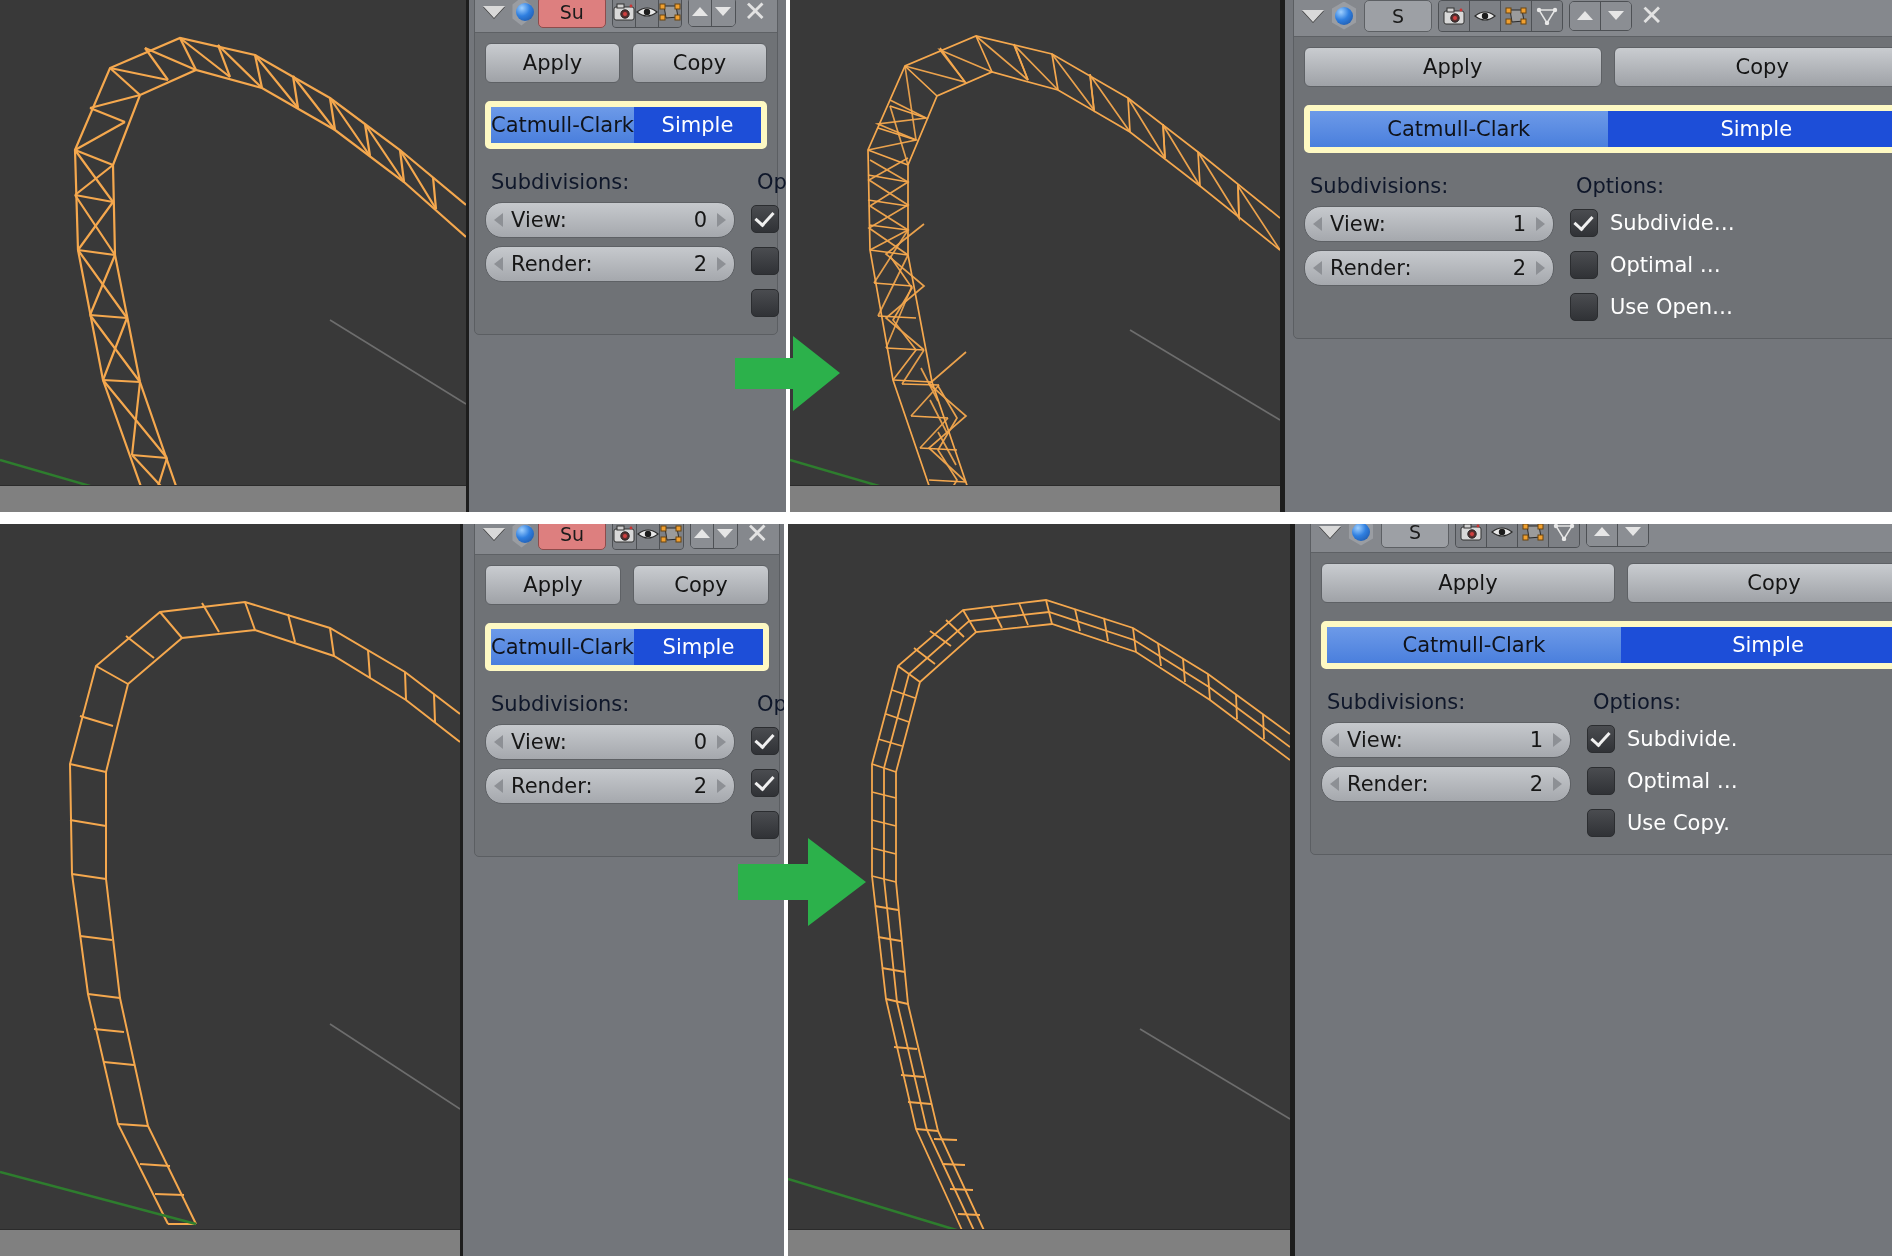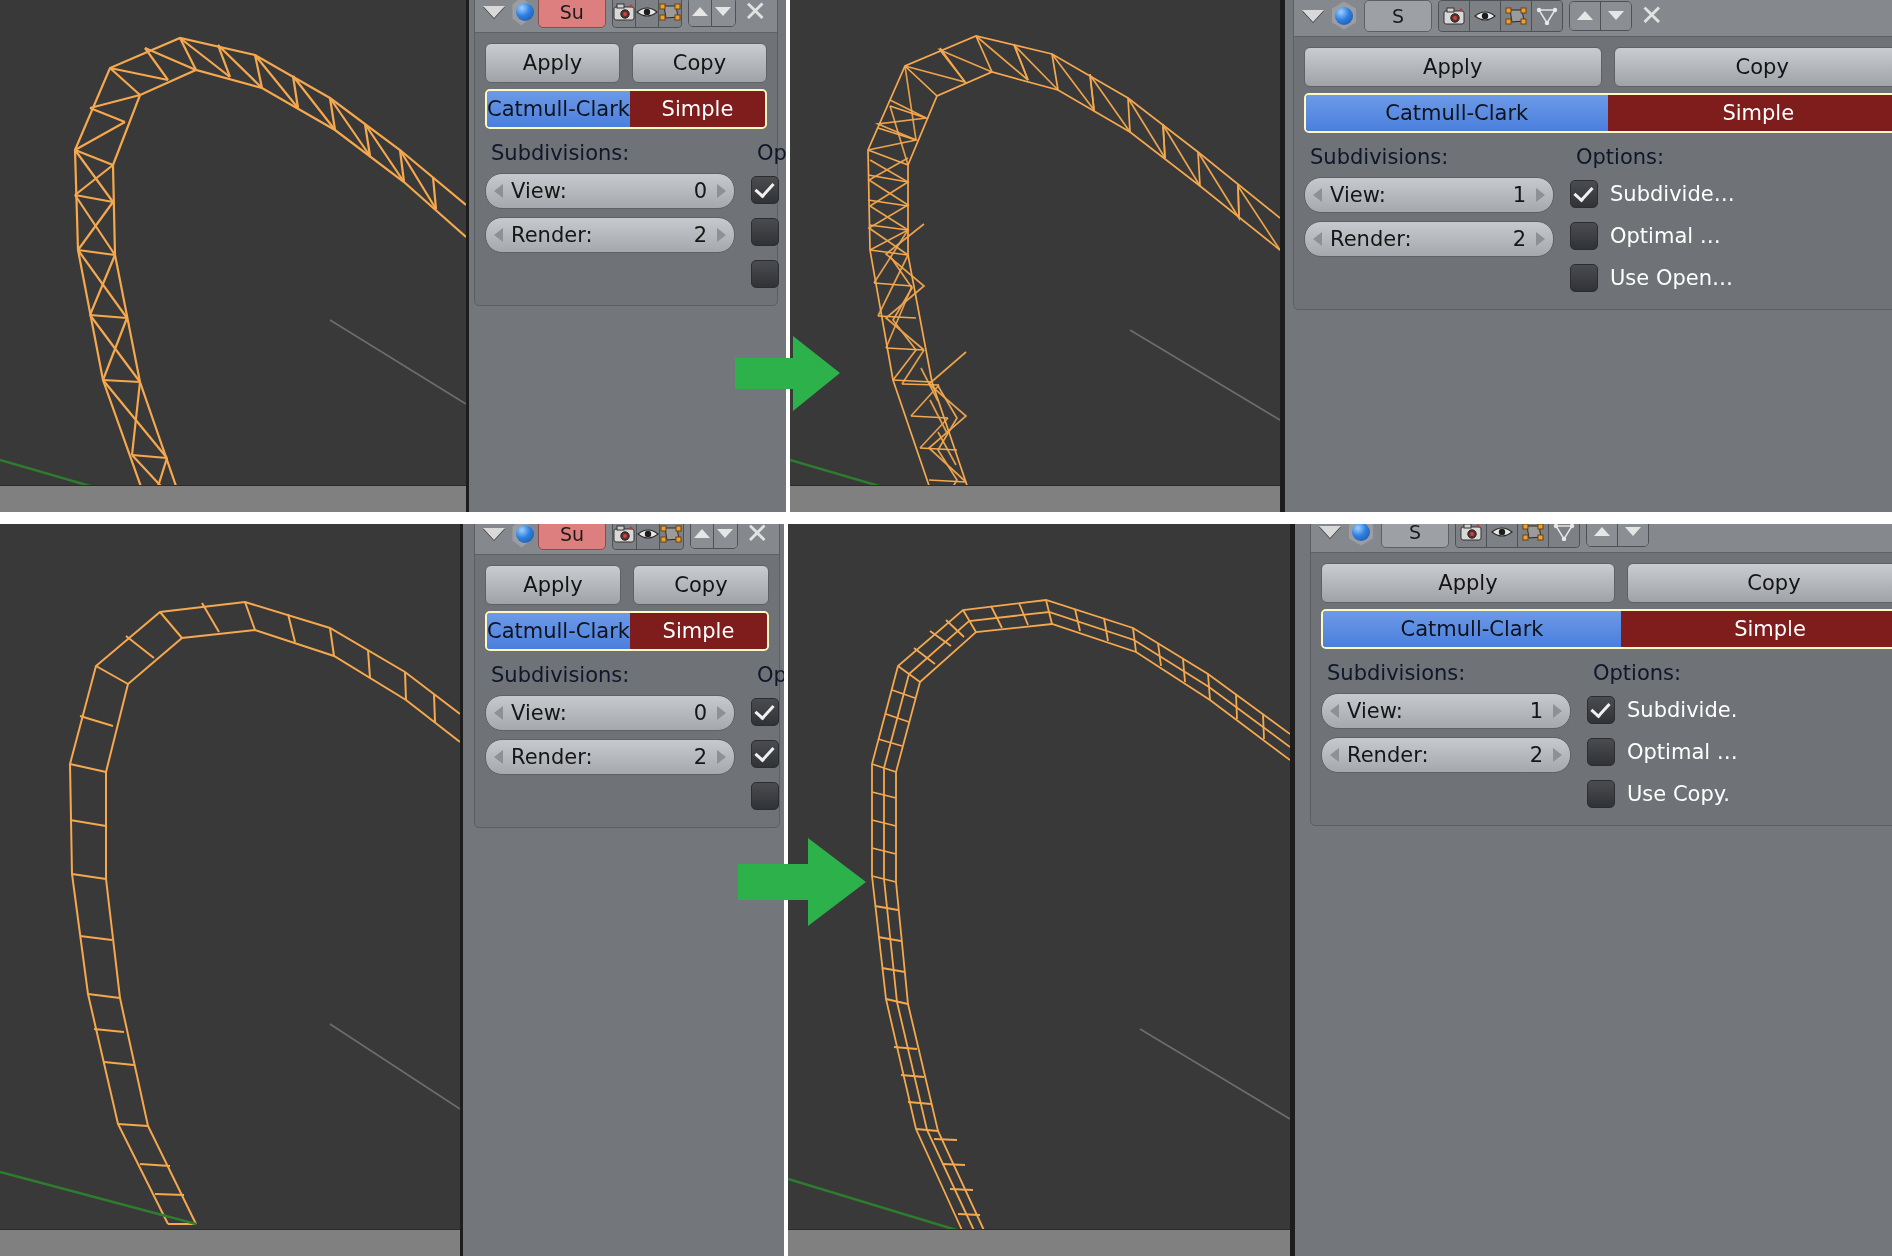--- a/index.html
+++ b/index.html
@@ -37,27 +37,27 @@
   .iconbtn:last-child{border-right:0;}
   .arrgroup{display:flex;align-items:center;border:1px solid #4e5155;border-radius:5px;overflow:hidden;}
   .arrbtn{width:30px;height:28px;display:flex;align-items:center;justify-content:center;background:#8b8e93;
           border-right:1px solid #4e5155;cursor:pointer;}
   .arrbtn:last-child{border-right:0;}
   .tri-up-s{width:0;height:0;border-left:8px solid transparent;border-right:8px solid transparent;border-bottom:9px solid #e6e6e6;}
   .tri-dn-s{width:0;height:0;border-left:8px solid transparent;border-right:8px solid transparent;border-top:9px solid #e6e6e6;}
   .xbtn{font-size:28px;line-height:1;color:#e2e2e2;cursor:pointer;font-weight:400;padding:0 2px;}
 
   .mod-body{padding:10px 10px 14px 10px;}
-  .btn-row{display:flex;gap:12px;margin-bottom:6px;}
+  .btn-row{display:flex;gap:12px;margin-bottom:18px;}
   .btn{flex:1;height:38px;display:flex;align-items:center;justify-content:center;font-size:21px;color:#141414;
        background:linear-gradient(#c9ccd0,#9fa2a7);border:1px solid #5e6165;border-radius:6px;cursor:pointer;white-space:nowrap;}
-  .seg-row{display:flex;margin-bottom:12px;border-radius:5px;overflow:hidden;border:2px solid #fef9c3;}
+  .seg-row{display:flex;margin-bottom:21px;border-radius:5px;overflow:hidden;border:6px solid #fef9c3;}
   .seg{flex:1;height:36px;display:flex;align-items:center;justify-content:center;font-size:21px;cursor:pointer;white-space:nowrap;}
   .seg.on{background:linear-gradient(#6d9ae8,#4a7fdd);color:#10131a;}
-  .seg.off{background:#7f1d1d;color:#ffffff;text-align:center;}
+  .seg.off{background:#1d4ed8;color:#ffffff;text-align:center;}
 
   .cols{display:flex;gap:16px;}
   .col{display:flex;flex-direction:column;gap:8px;min-width:0;}
   .col.left{flex:0 0 auto;width:250px;}
   .col.right{flex:1 1 auto;}
   .coltitle{font-size:21px;color:#0f172a;padding-left:6px;white-space:nowrap;}
   .numfield{height:34px;display:flex;align-items:center;border-radius:17px;
      background:linear-gradient(#c6c9cd,#a5a8ad);border:1px solid #5e6165;padding:0 8px;cursor:pointer;}
   .numfield .la{width:0;height:0;border-top:7px solid transparent;border-bottom:7px solid transparent;border-right:9px solid #8d9095;}
   .numfield .ra{width:0;height:0;border-top:7px solid transparent;border-bottom:7px solid transparent;border-left:9px solid #8d9095;}

